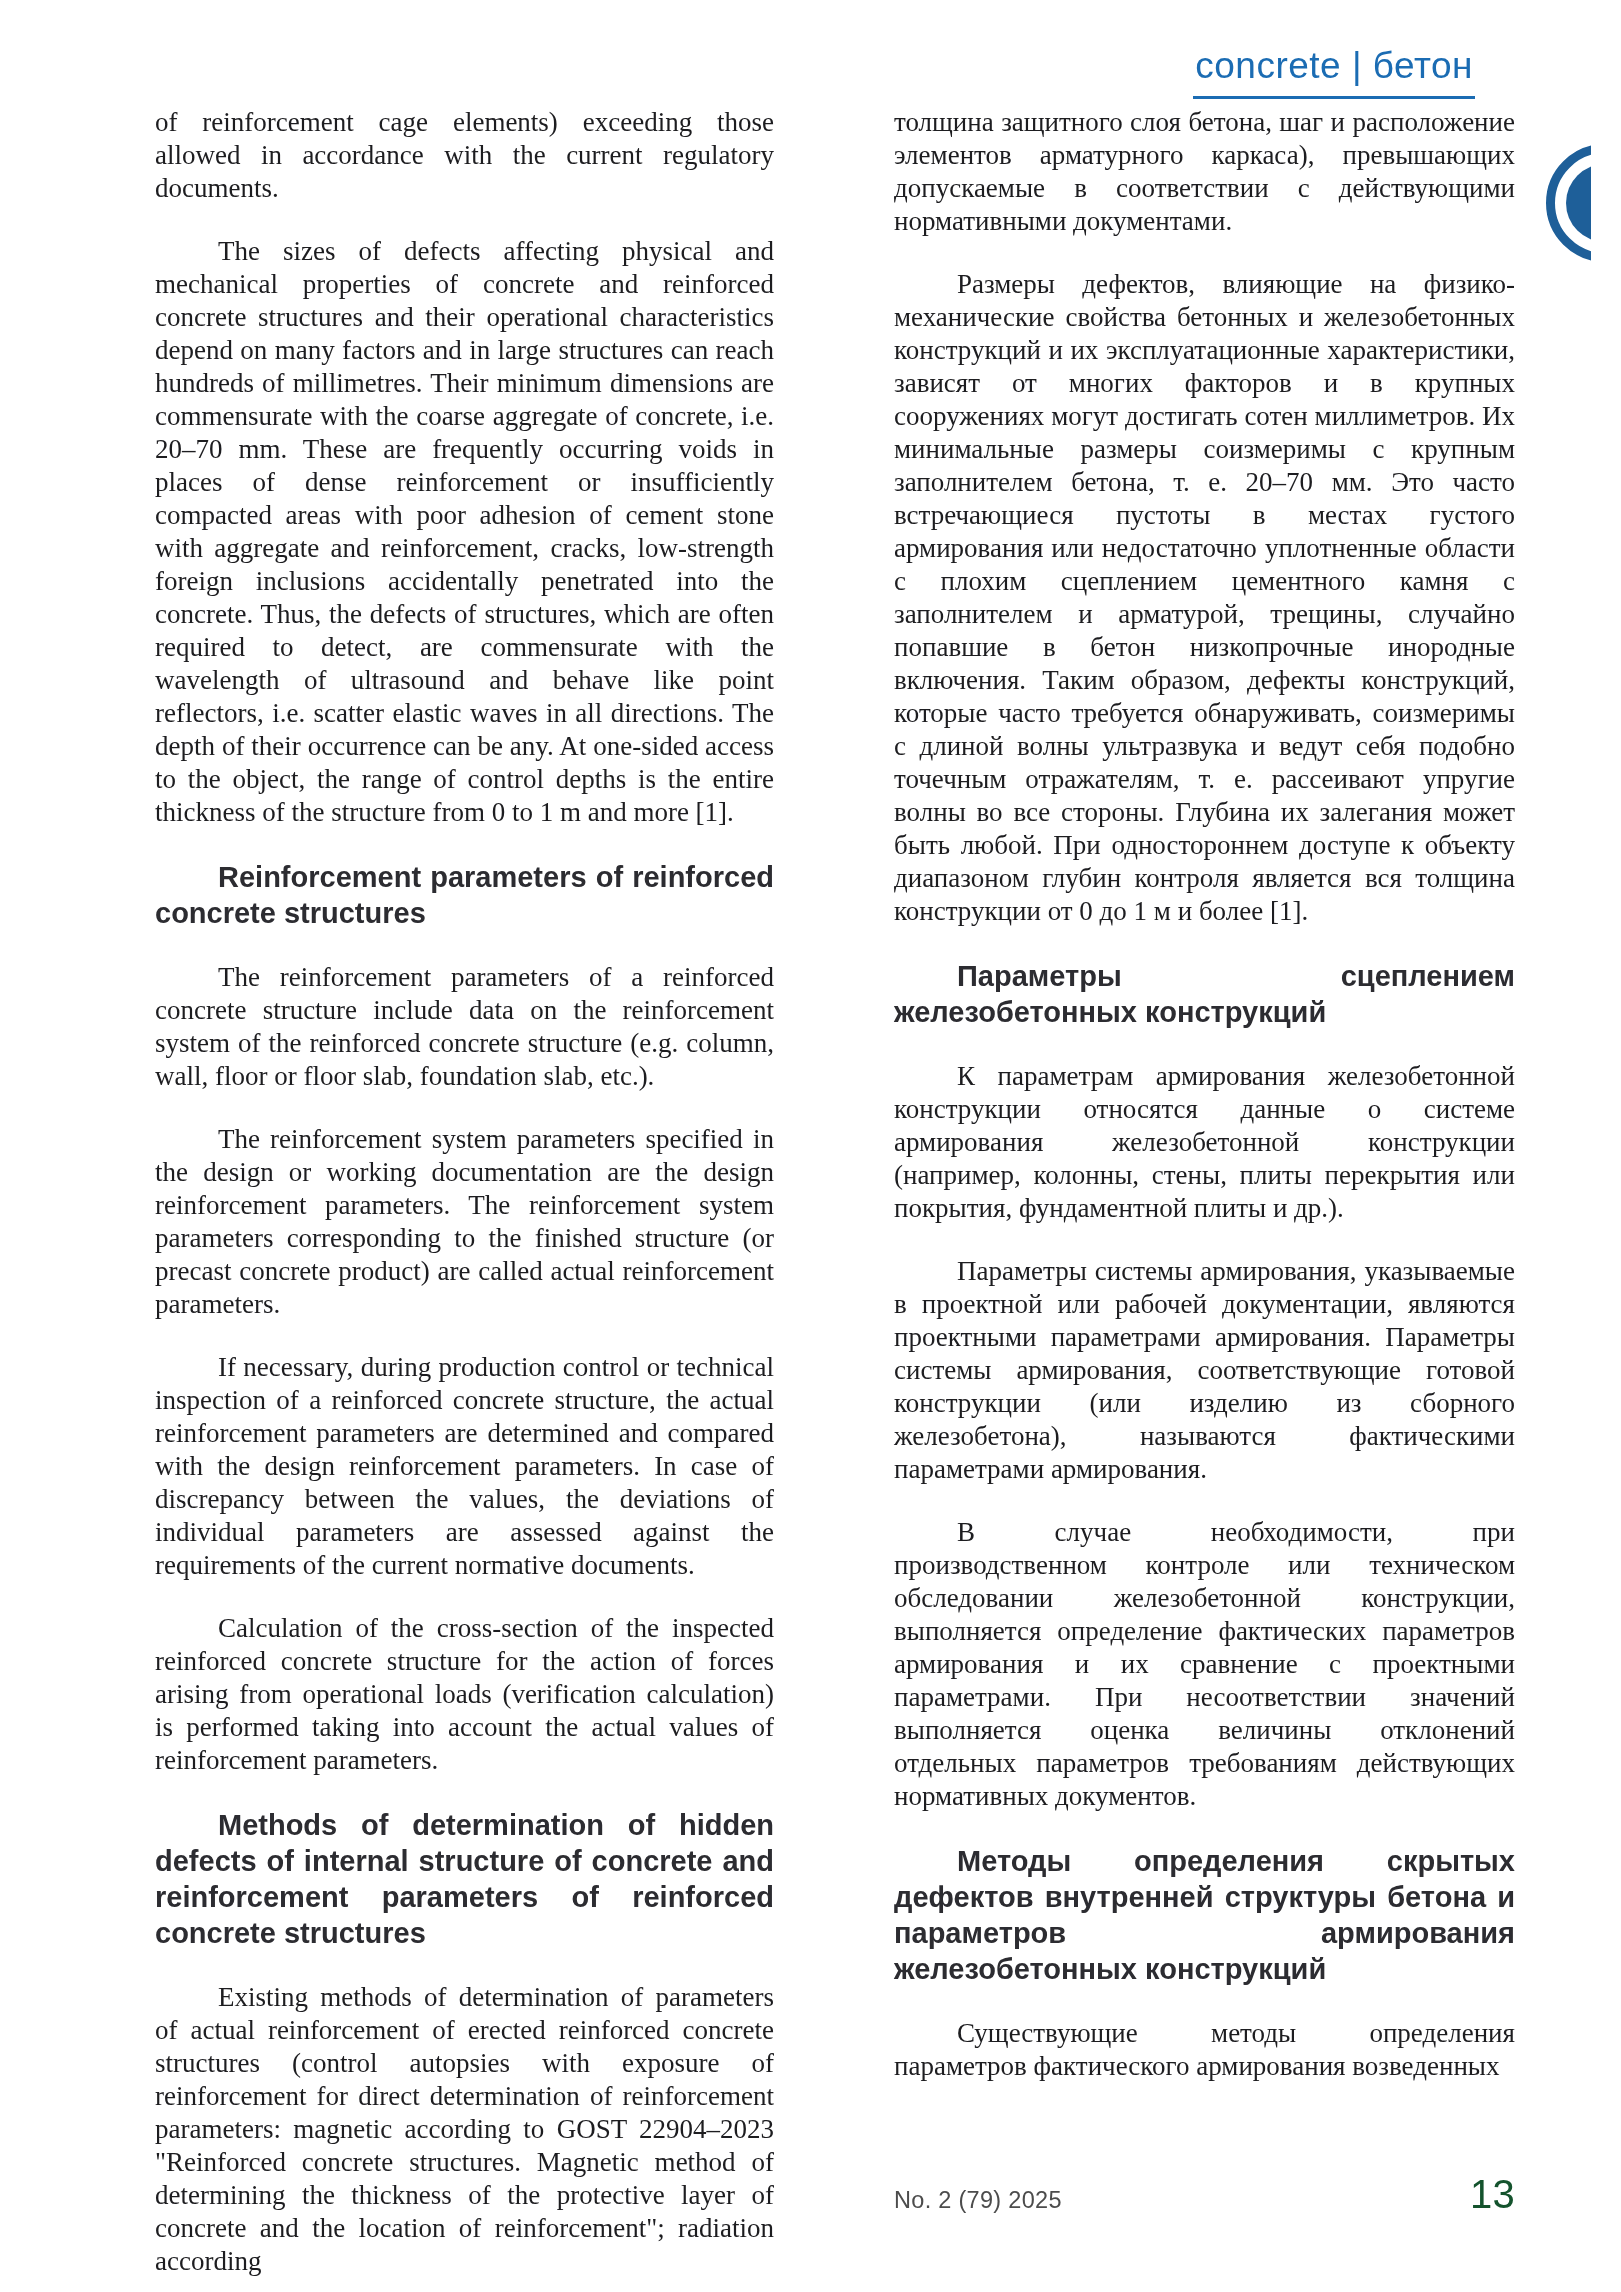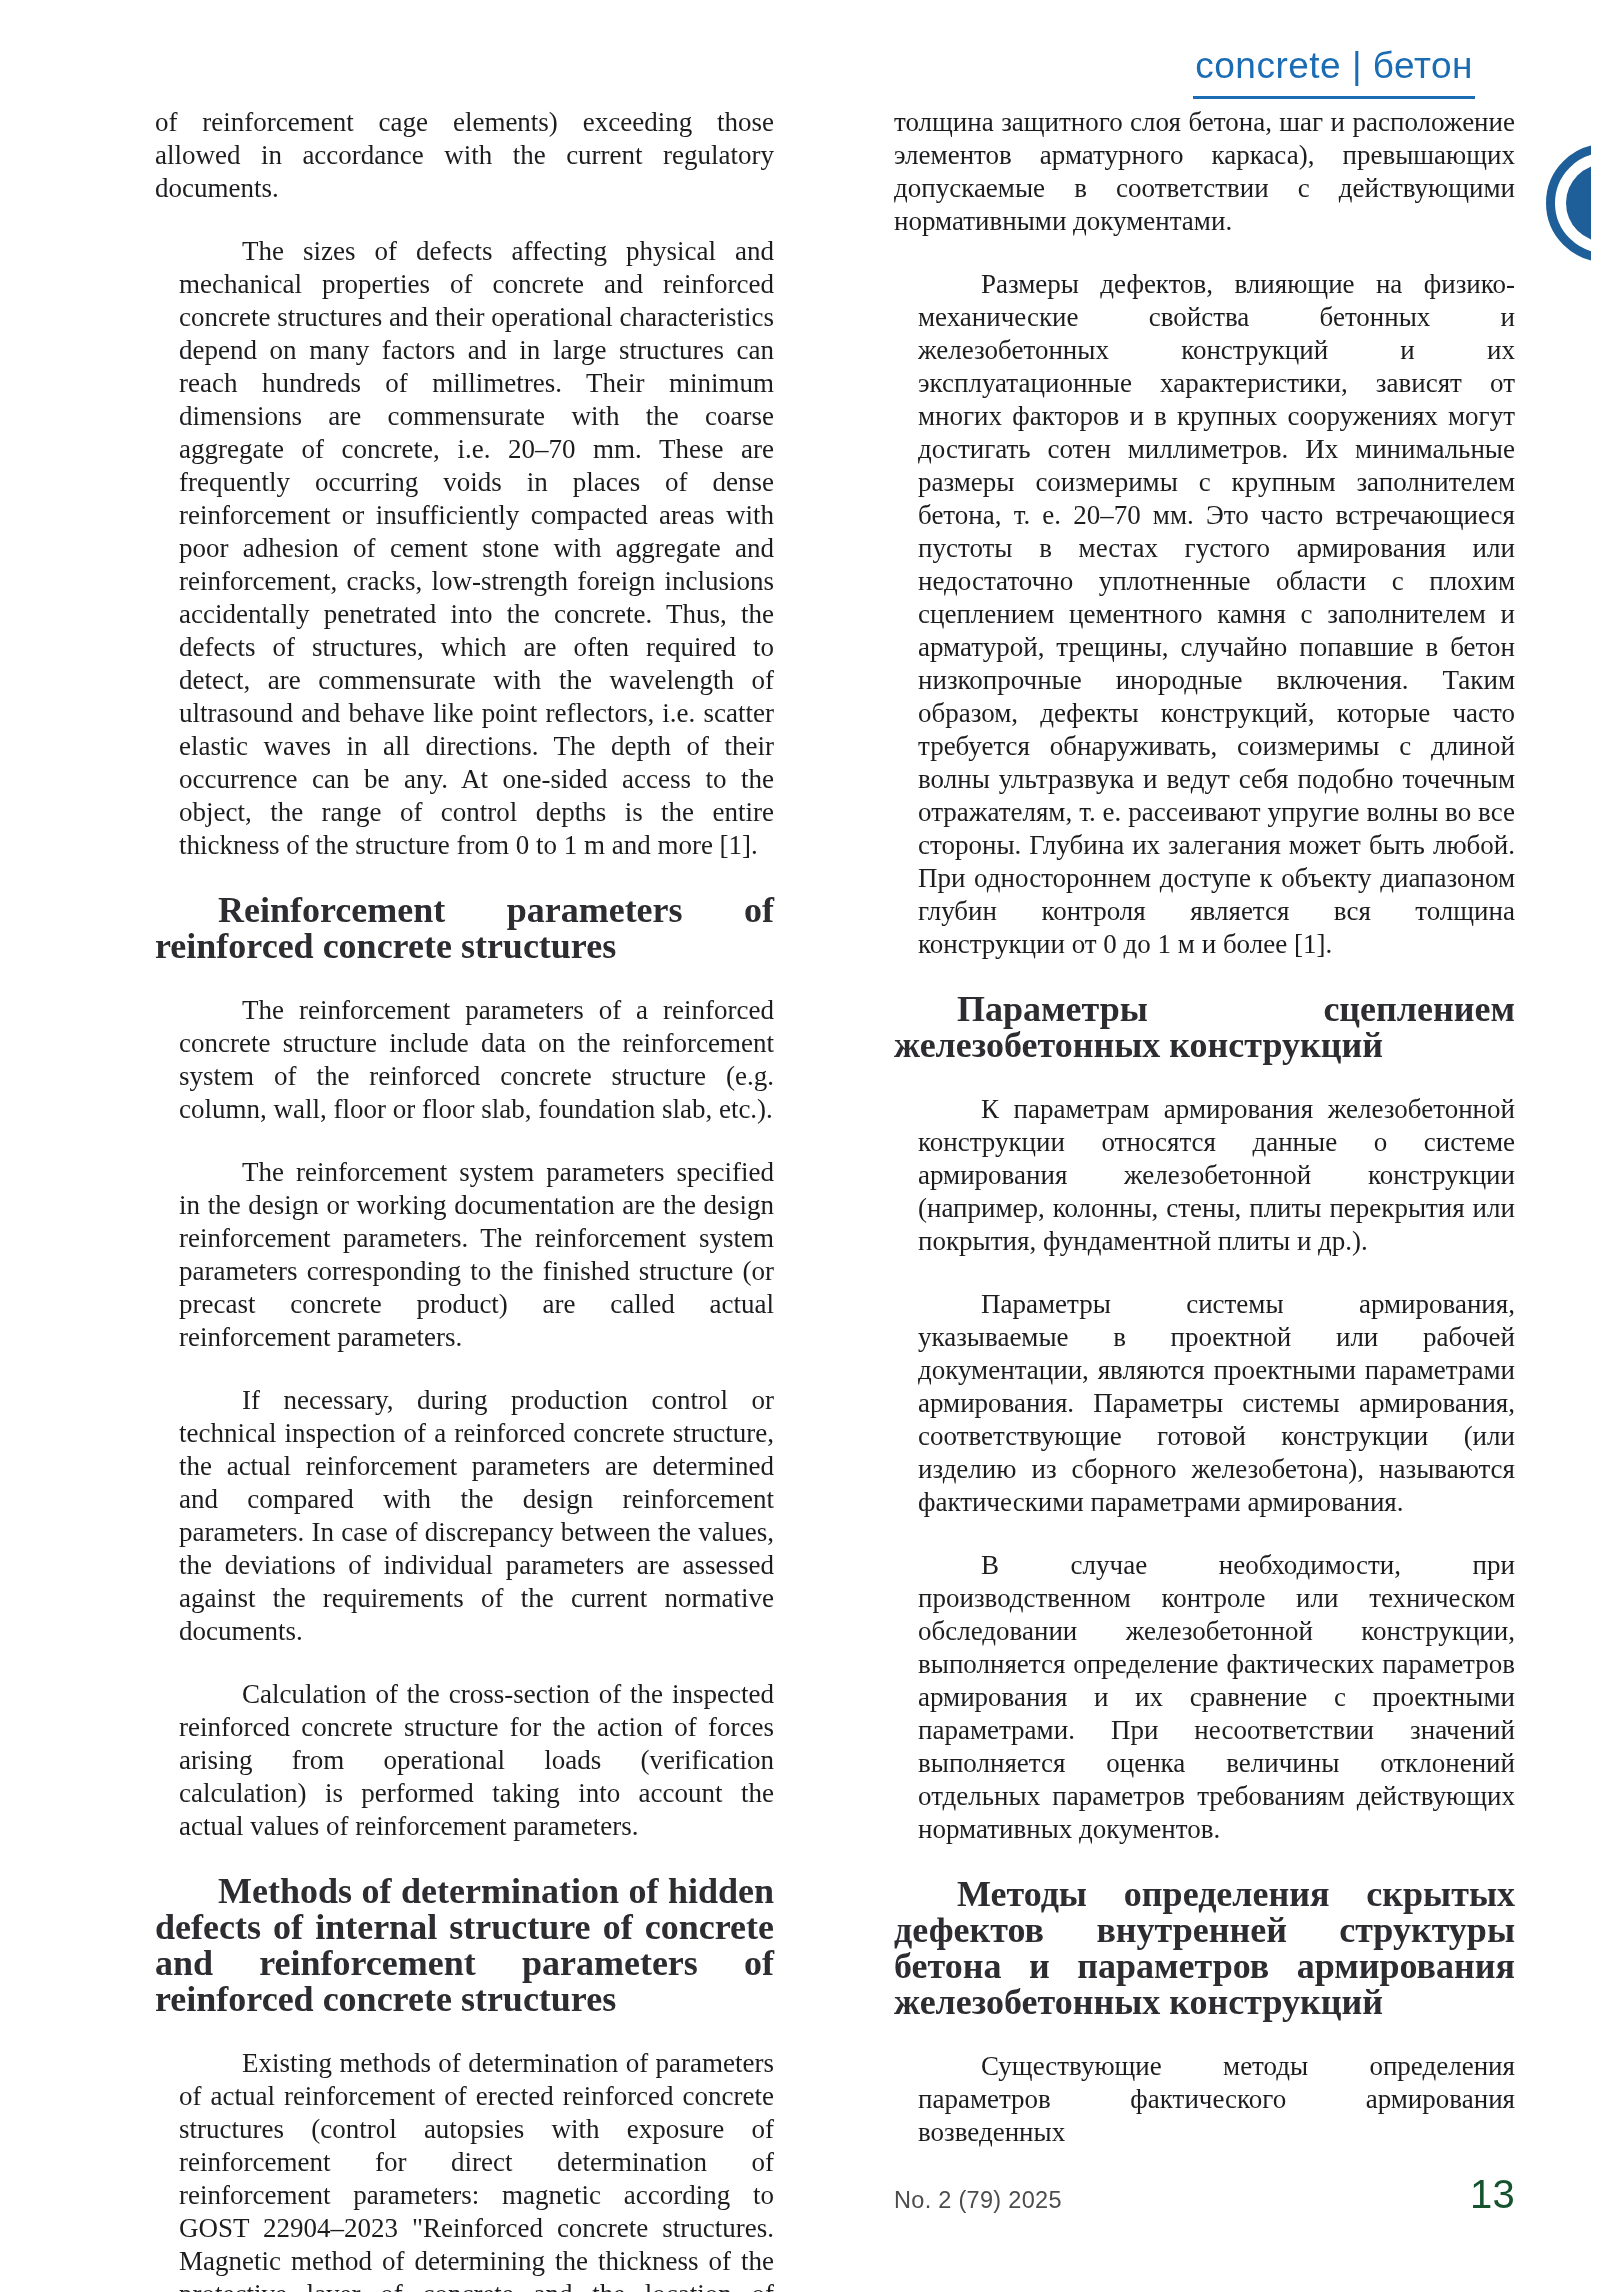--- a/index.html
+++ b/index.html
@@ -51,26 +51,26 @@
   .col-left  { left:155px; width:619px; }
   .col-right { left:894px; width:621px; }
 
   .col p {
     margin:0 0 30px 0;
     font-size:27px;
     line-height:33px;
     text-align:justify;
     color:#1d1d20;
   }
-  .col p.indent { text-indent:63px;margin-left:24px; }
+  .col p.indent { text-indent:63px; }
 
   .col h2 {
-    font-family:Liberation Serif, serif;
+    font-family:Liberation Sans, sans-serif;
     font-weight:bold;
-    font-size:36px;
+    font-size:29px;
     line-height:36px;
     color:#2c2c31;
     text-indent:63px;
     text-align:justify;
     margin:13.7px 0 30px 0;
   }
 
   
   .footer {
     position:absolute;

